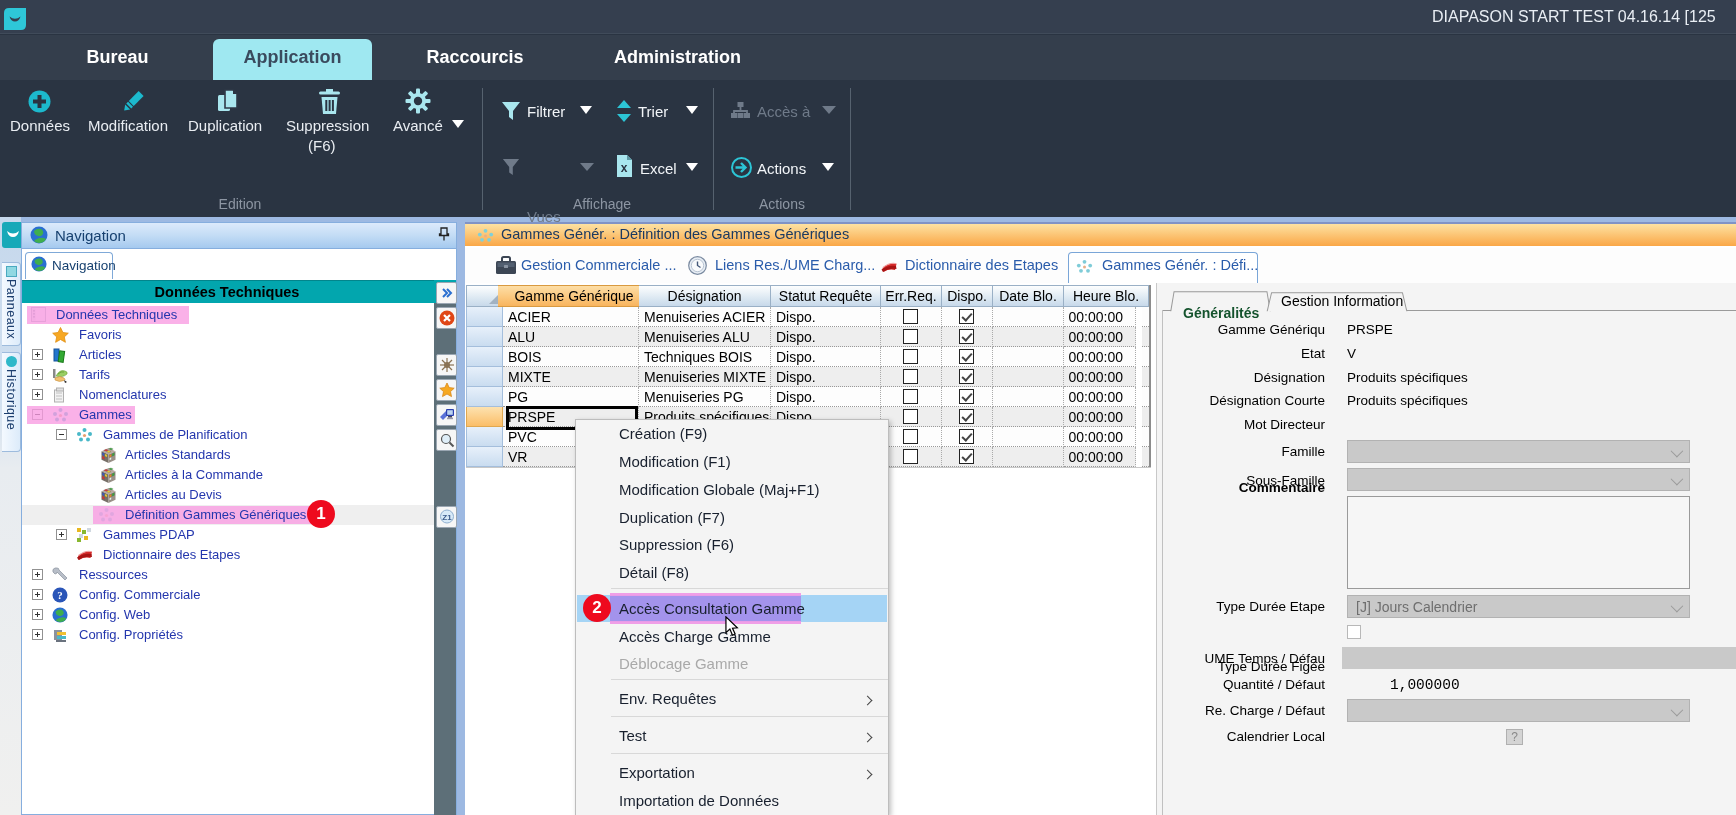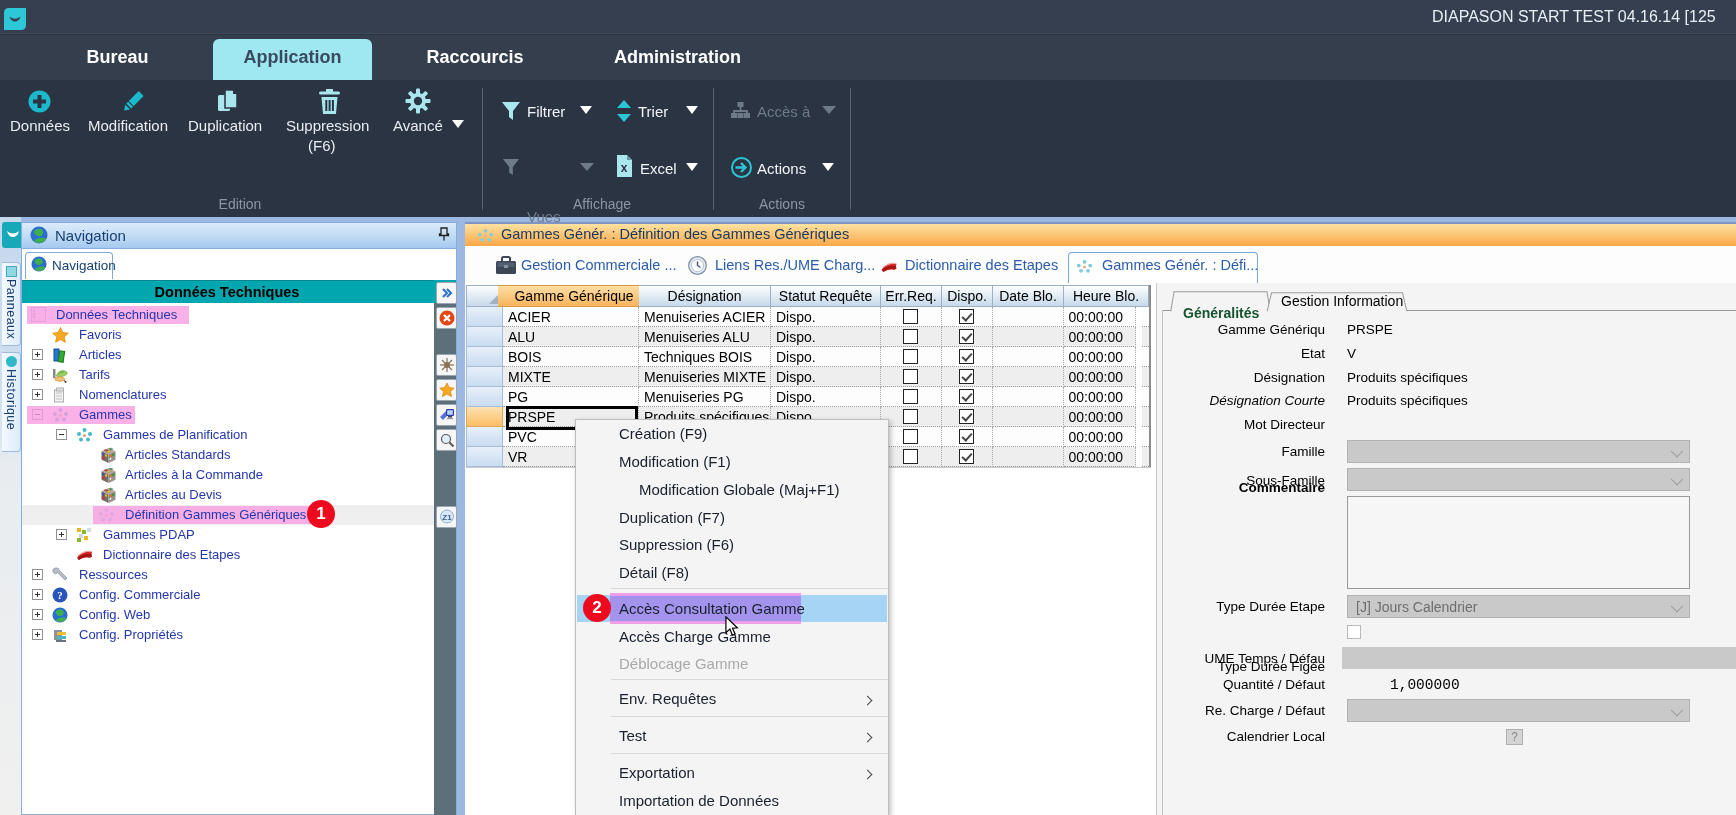--- a/index.html
+++ b/index.html
@@ -671,21 +671,21 @@
   <div class="abs" style="left:1183px;top:293px;font-size:14px;font-weight:bold;color:#14532d;margin-top:12px;">Généralités</div>
   <div class="abs" style="left:1269px;top:292px;width:136px;height:19px;background:#f4f4f4;border:1px solid #9a9a9a;border-bottom:none;transform:perspective(10px) rotateX(2deg);"></div>
   <div class="abs" style="left:1281px;top:293px;font-size:14px;color:#000;">Gestion Information</div>
 
   <div class="flbl" style="left:1155px;top:322px;">Gamme Génériqu</div>
     <div class="fval" style="top:322px;">PRSPE</div>
   <div class="flbl" style="left:1155px;top:346px;">Etat</div>
     <div class="fval" style="top:346px;">V</div>
   <div class="flbl" style="left:1155px;top:370px;">Désignation</div>
     <div class="fval" style="top:370px;">Produits spécifiques</div>
-  <div class="flbl" style="left:1155px;top:393px;font-style:italic;">Désignation Courte</div>
+  <div class="flbl" style="left:1155px;top:393px;">Désignation Courte</div>
     <div class="fval" style="top:393px;">Produits spécifiques</div>
   <div class="flbl" style="left:1155px;top:417px;">Mot Directeur</div>
   <div class="flbl" style="left:1155px;top:444px;">Famille</div>
     <div class="combo" style="top:440px;"></div>
   <div class="flbl" style="left:1155px;top:473px;text-align:right;">Sous-Famille</div>
     <div class="combo" style="top:468px;"></div>
   <div class="flbl" style="left:1155px;top:480px;font-weight:bold;">Commentaire</div>
   <div class="abs" style="left:1347px;top:496px;width:343px;height:93px;background:#f6f6f6;border:1px solid #9a9a9a;"></div>
   <div class="flbl" style="left:1155px;top:599px;">Type Durée Etape</div>
     <div class="combo" style="top:595px;">
@@ -705,21 +705,21 @@
 
 <style>
  .mi { position:absolute; left:619px; font-size:15px; color:#18202e; white-space:nowrap; }
  .msep { position:absolute; left:611px; width:277px; height:1px; background:#d8d8d8; }
  .marr { position:absolute; left:864px; width:7px; height:7px; border-right:1.6px solid #444; border-top:1.6px solid #444; transform:rotate(45deg); }
 </style>
 <div id="menu" style="position:absolute;left:0;top:0;z-index:4;">
   <div class="abs" style="left:575px;top:419px;width:314px;height:396px;background:#f4f4f4;border:1px solid #bdbdbd;border-bottom:none;box-shadow:2px 2px 5px rgba(0,0,0,0.25);"></div>
   <div class="mi" style="top:425px;">Création (F9)</div>
   <div class="mi" style="top:453px;">Modification (F1)</div>
-  <div class="mi" style="top:481px;margin-left:20px;">Modification Globale (Maj+F1)</div>
+  <div class="mi" style="top:481px;">Modification Globale (Maj+F1)</div>
   <div class="mi" style="top:509px;">Duplication (F7)</div>
   <div class="mi" style="top:536px;">Suppression (F6)</div>
   <div class="mi" style="top:564px;">Détail (F8)</div>
   <div class="msep" style="top:588px;"></div>
   <div class="abs" style="left:577px;top:595px;width:310px;height:27px;background:#a5d4f5;"></div>
   <div class="abs" style="left:610px;top:593px;width:191px;height:31px;background:#f095e6;opacity:0.9;"></div>
   <div class="abs" style="left:610px;top:596px;width:191px;height:25px;background:#a393ec;"></div>
   <div class="mi" style="top:600px;z-index:2;">Accès Consultation Gamme</div>
   <div class="mi" style="top:628px;">Accès Charge Gamme</div>
   <div class="mi" style="top:655px;color:#a9a9a9;">Déblocage Gamme</div>

